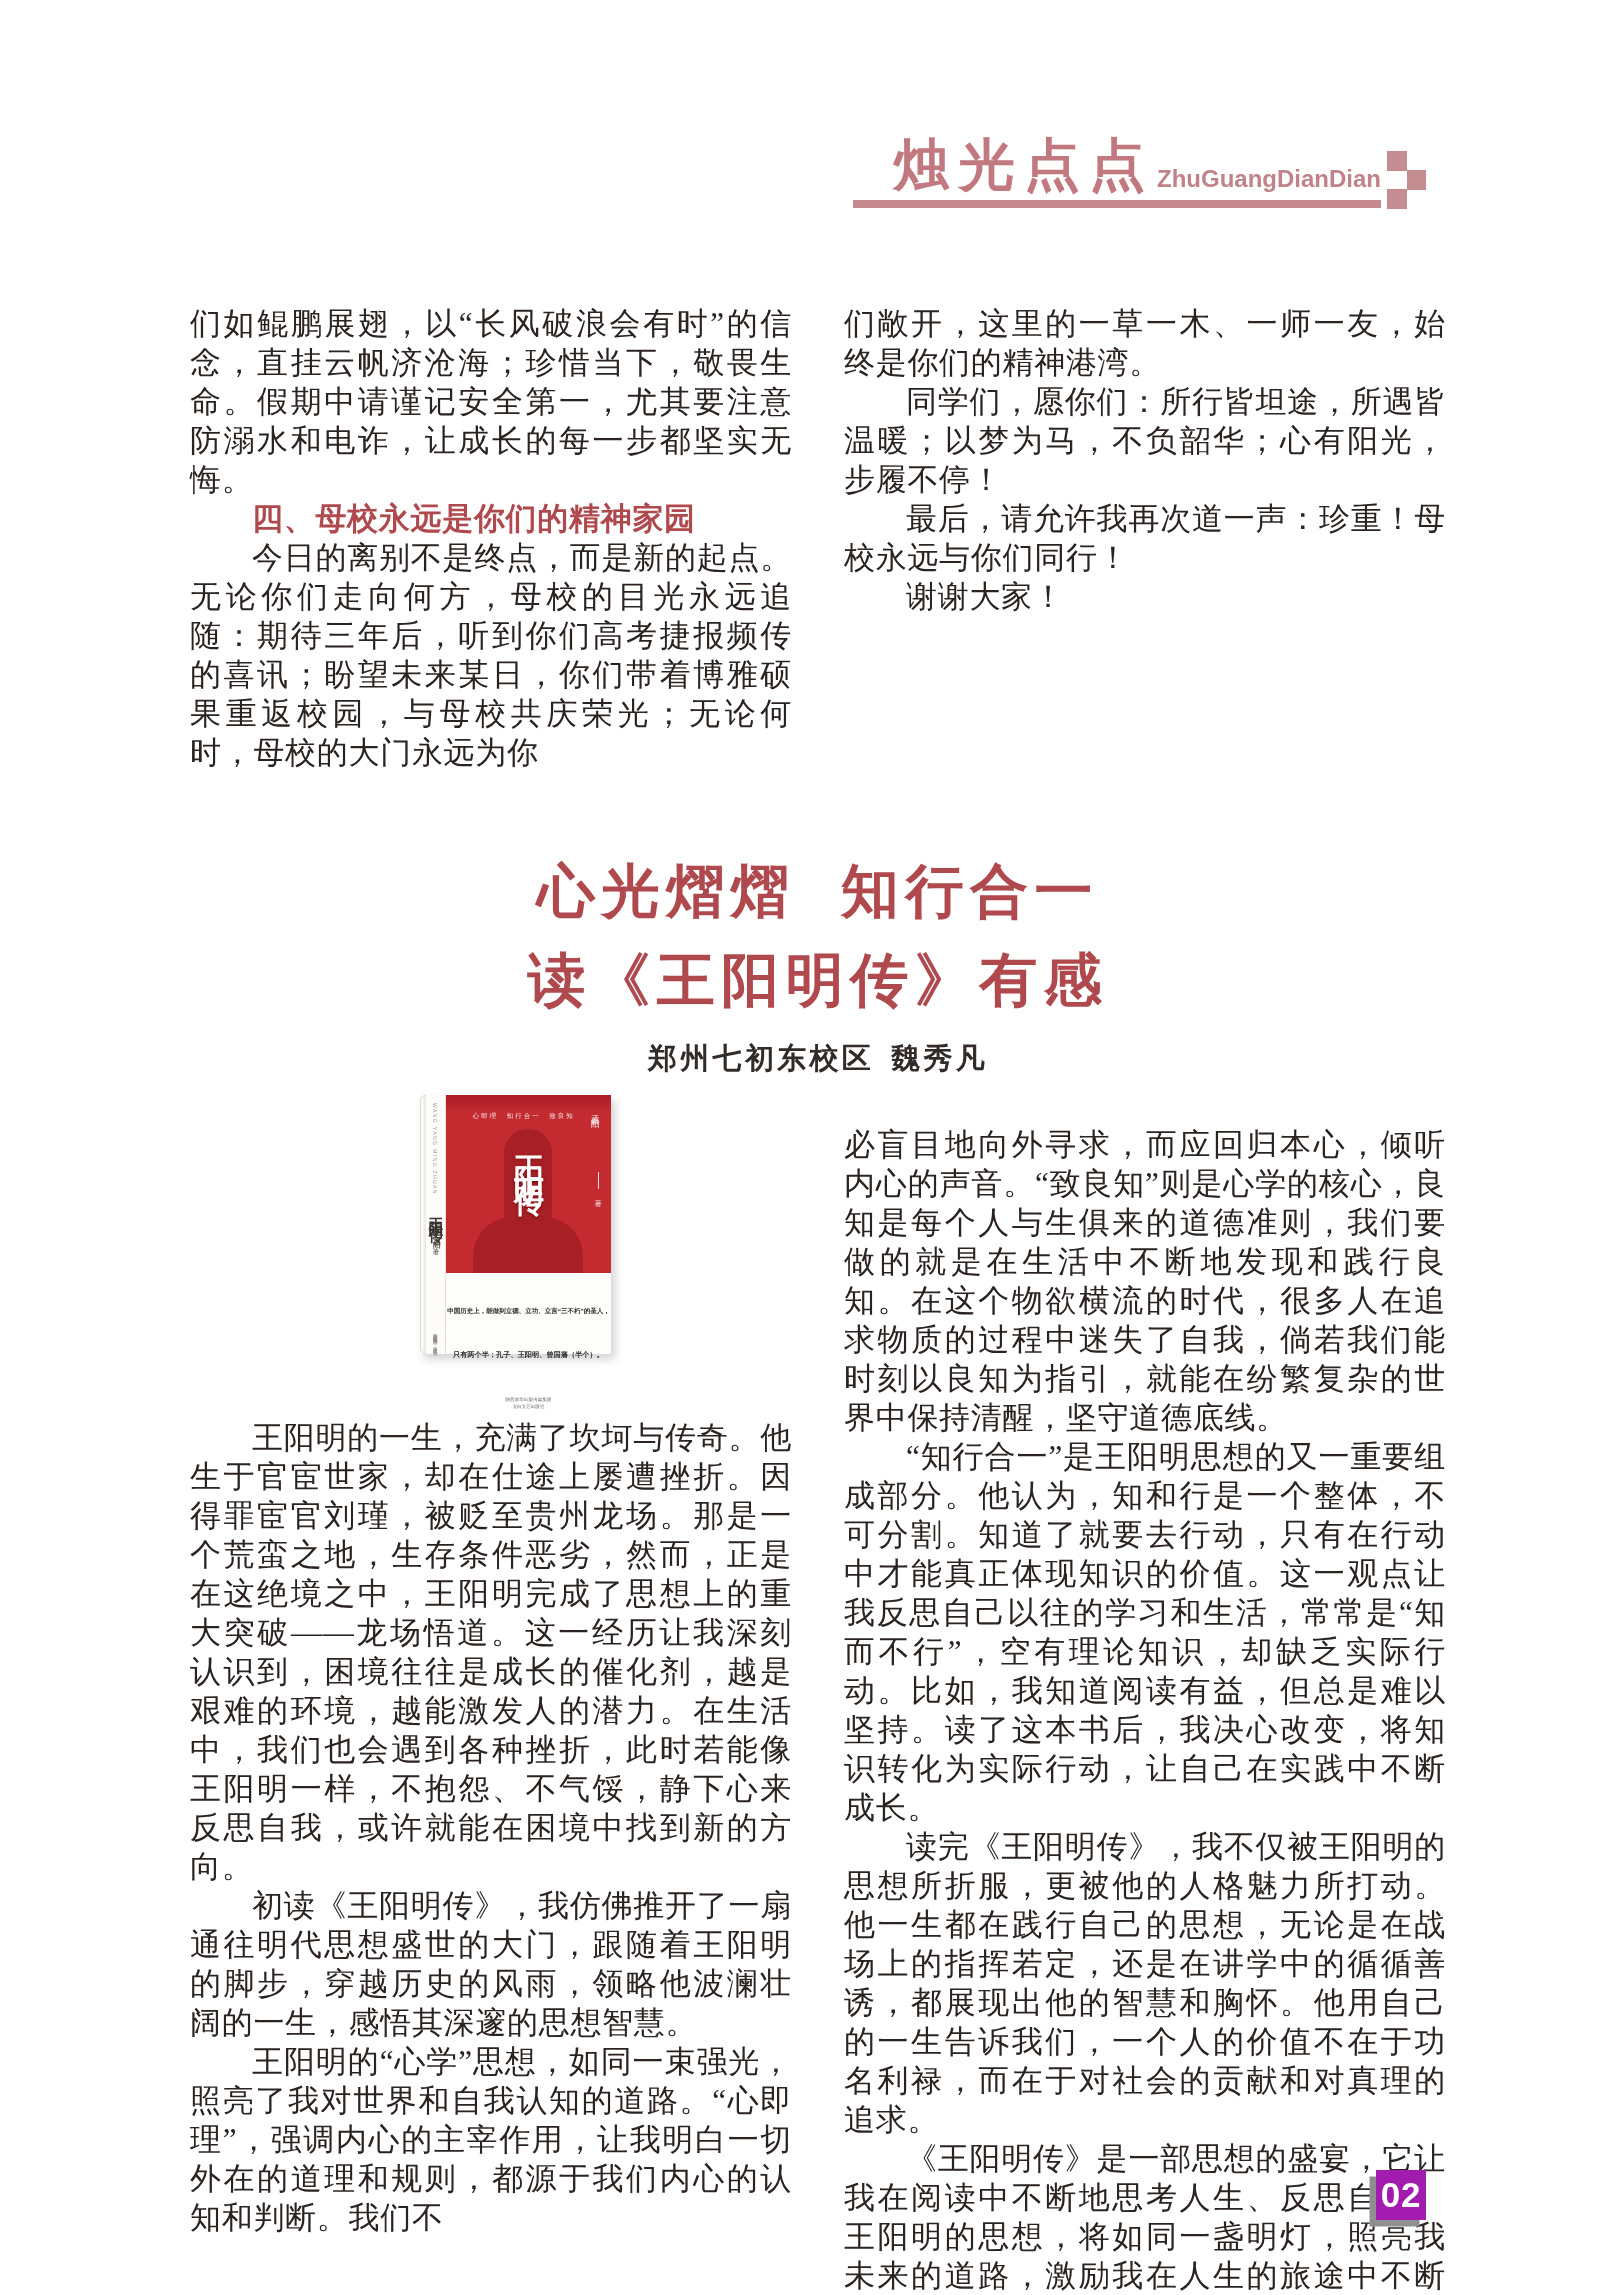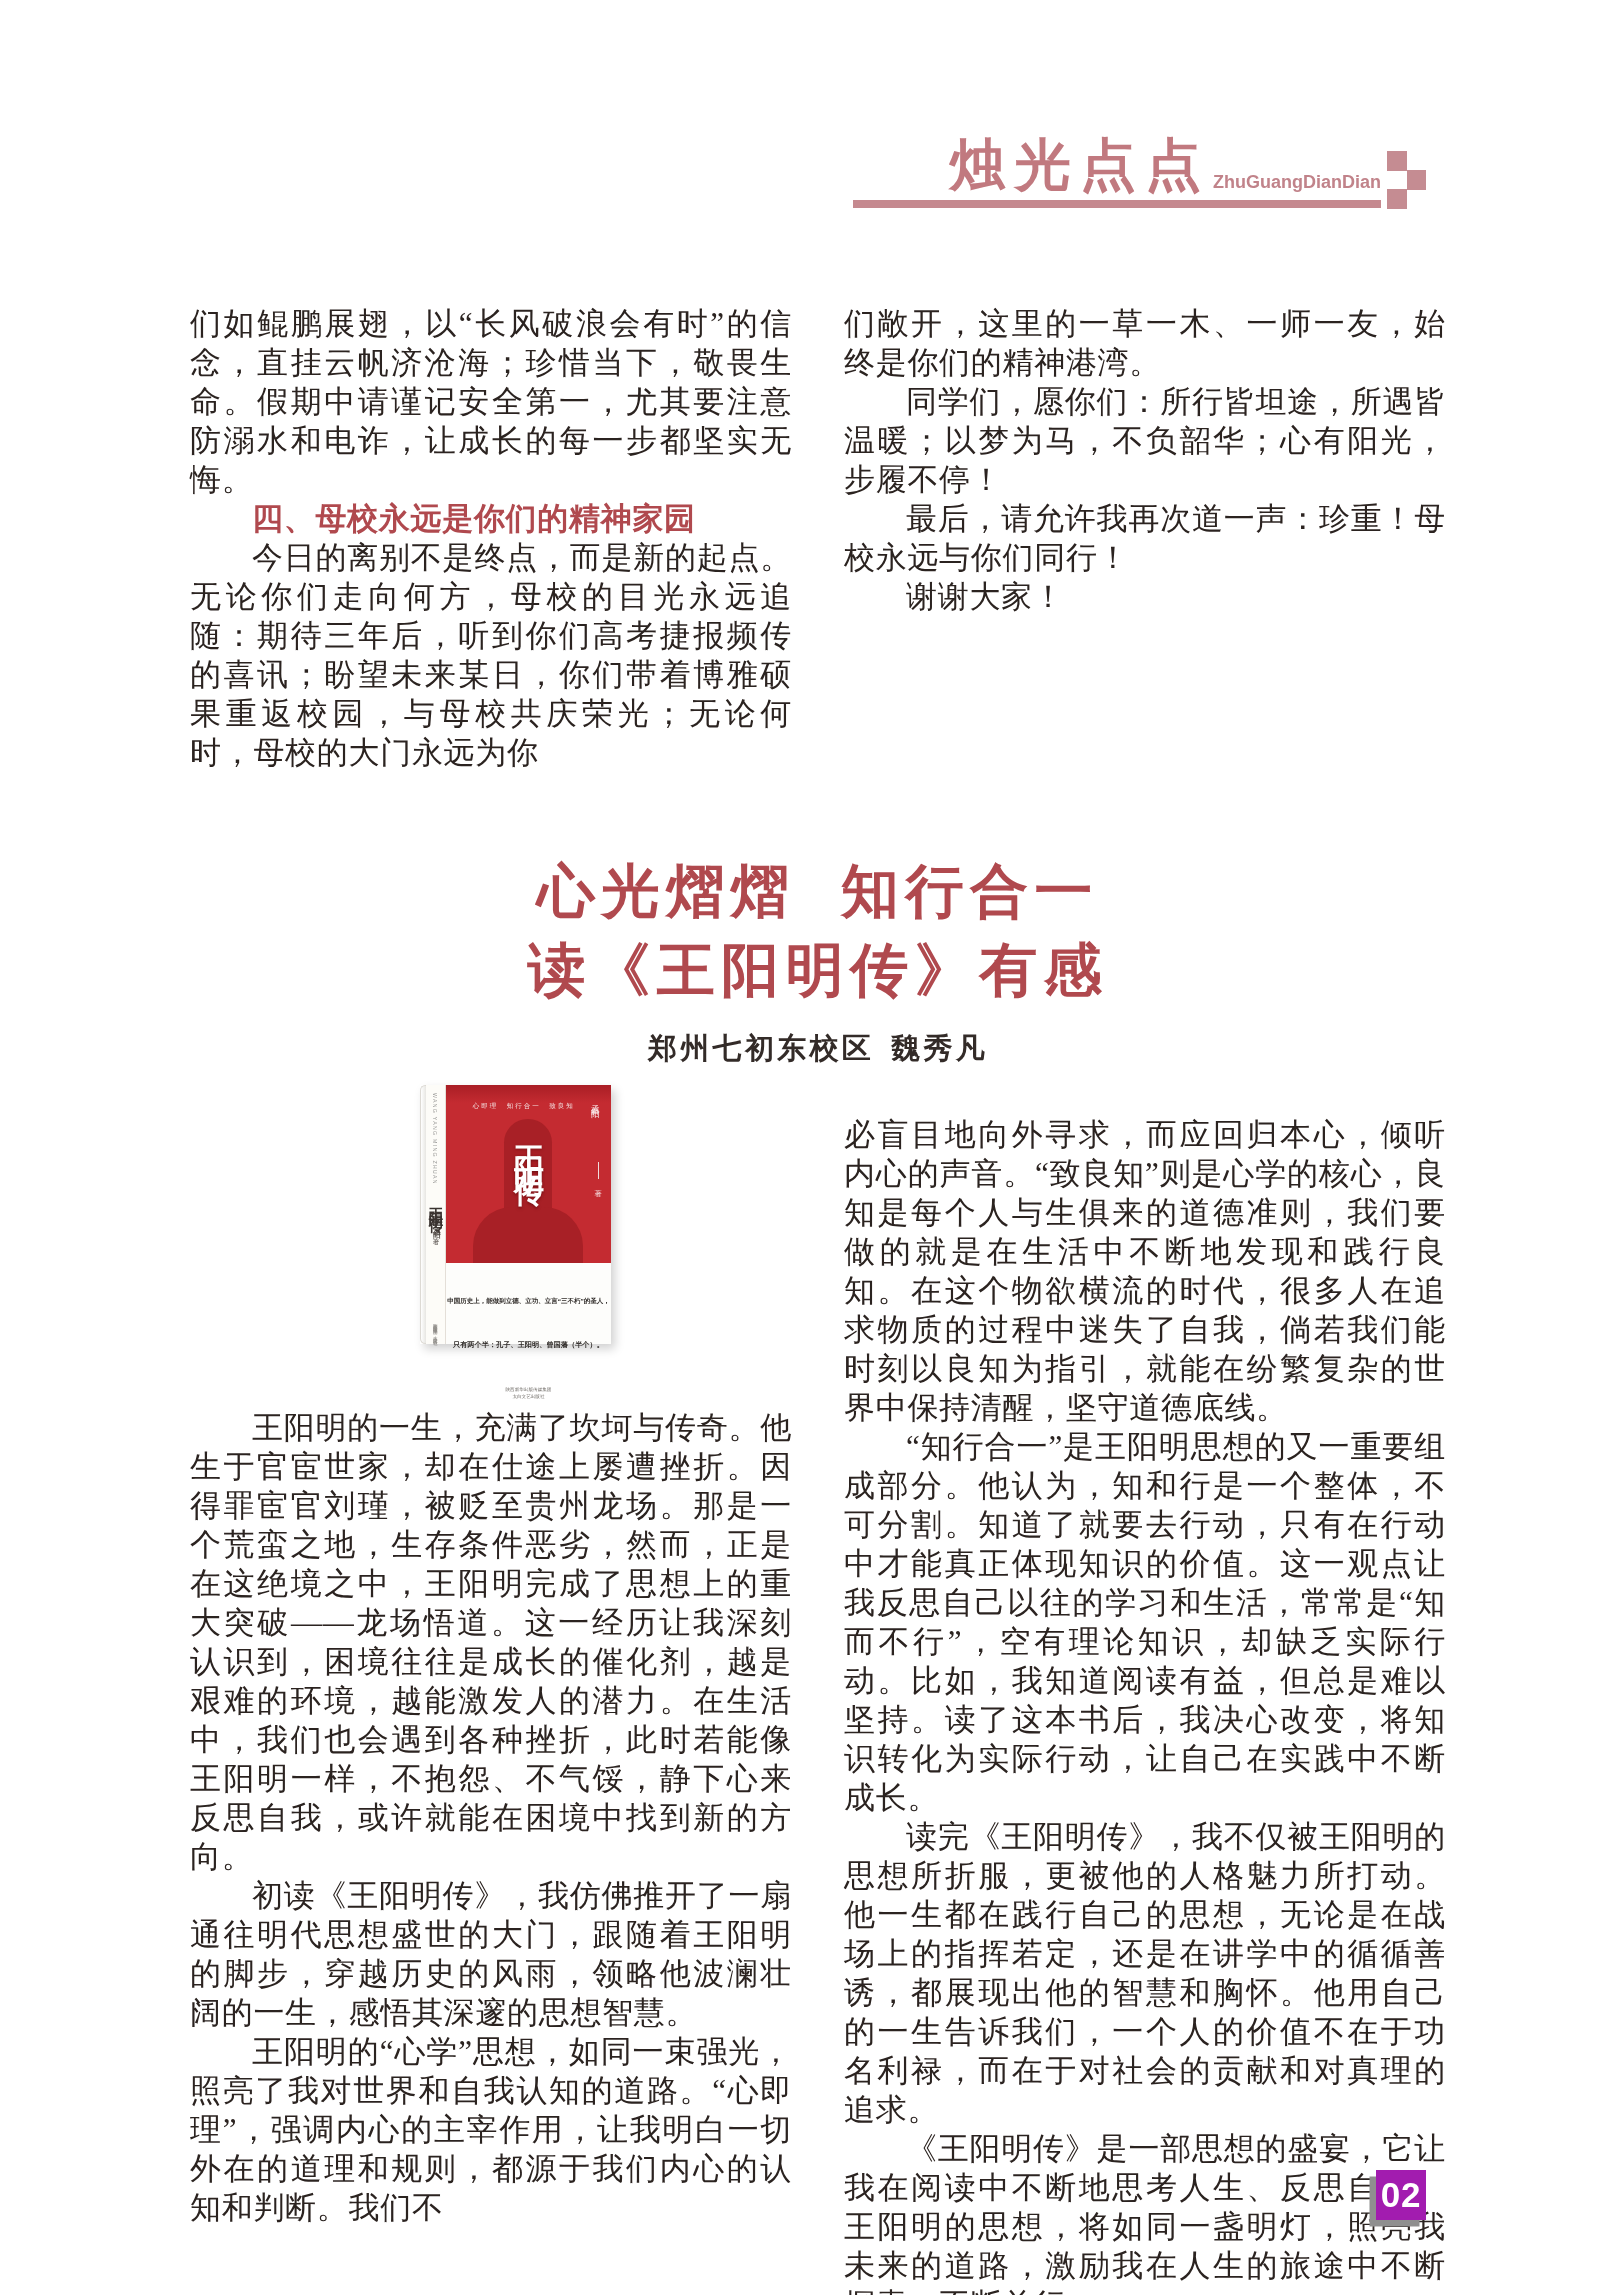--- a/index.html
+++ b/index.html
@@ -9,21 +9,21 @@
     height:2295px;
     background:#ffffff;
     overflow:hidden;
     font-family:"Liberation Serif","DejaVu Serif",serif;
     color:#2b2320;
     padding-left:44px;
   }
   
   .masthead{position:absolute;left:853px;top:137px;width:528px;display:flex;justify-content:flex-end;align-items:flex-end;}
   .masthead-title{font-size:56px;line-height:1;font-weight:bold;color:#c1797f;letter-spacing:9.2px;}
-  .masthead-pinyin{font-family:"Liberation Sans","DejaVu Sans",sans-serif;font-size:18px;line-height:1;color:#c1838a;margin-left:2.6px;margin-bottom:2px;font-weight:bold;}
+  .masthead-pinyin{font-family:"Liberation Sans","DejaVu Sans",sans-serif;font-size:24px;line-height:1;color:#c1838a;margin-left:2.6px;margin-bottom:2px;font-weight:bold;}
   .masthead-rule{position:absolute;left:853px;top:200px;width:528px;height:7.9px;background:#c5898f;}
   .deco{position:absolute;left:1387px;top:151px;width:39px;height:58px;}
   .deco .sq{position:absolute;width:19.6px;height:19.6px;background:#c58c92;}
   .deco .sq1{left:0;top:0;}
   .deco .sq2{left:19.6px;top:19px;}
   .deco .sq3{left:0;top:38px;}
   
   .content{position:absolute;left:190px;top:0;width:1256px;}
   .twocol{display:flex;gap:52px;}
   .col{width:602px;}
@@ -33,21 +33,21 @@
     line-height:39px;
     text-align:justify;
     letter-spacing:0.7px;
   }
   .body-text p.indent{text-indent:2em;}
   .red-head{color:#b0494e;font-weight:bold;}
   .speech{margin-top:304px;}
   
   .article-title{margin-top:84px;text-align:center;color:#b0494e;font-weight:bold;}
   .article-title .t-line{font-size:58px;line-height:72px;letter-spacing:6.5px;}
-  .article-title .t-line2{margin-top:7px;}
+  .article-title .t-line2{margin-top:17px;}
   .t-gap{display:inline-block;width:46px;}
   .byline{margin-top:23.6px;text-align:center;font-size:29px;line-height:34px;letter-spacing:3.3px;color:#332b28;font-weight:bold;}
   .byline .by-gap{display:inline-block;width:17px;}
   
   .article{margin-top:19.6px;}
   .article-right{padding-top:31px;}
   
   .book{width:191px;height:259px;margin-left:230px;display:flex;box-shadow:3.9px 5.2px 9.2px rgba(0,0,0,0.18);}
   .book-pages{width:10.5px;background:linear-gradient(90deg,#ffffff,#e7e6e2);border-radius:5.2px 0 0 5.2px;border:0.7px solid #dddad4;border-right:none;}
   .book-spine{width:34px;background:#fdfcf8;border-right:0.7px solid #e4dfd8;position:relative;display:flex;flex-direction:column;align-items:center;}

